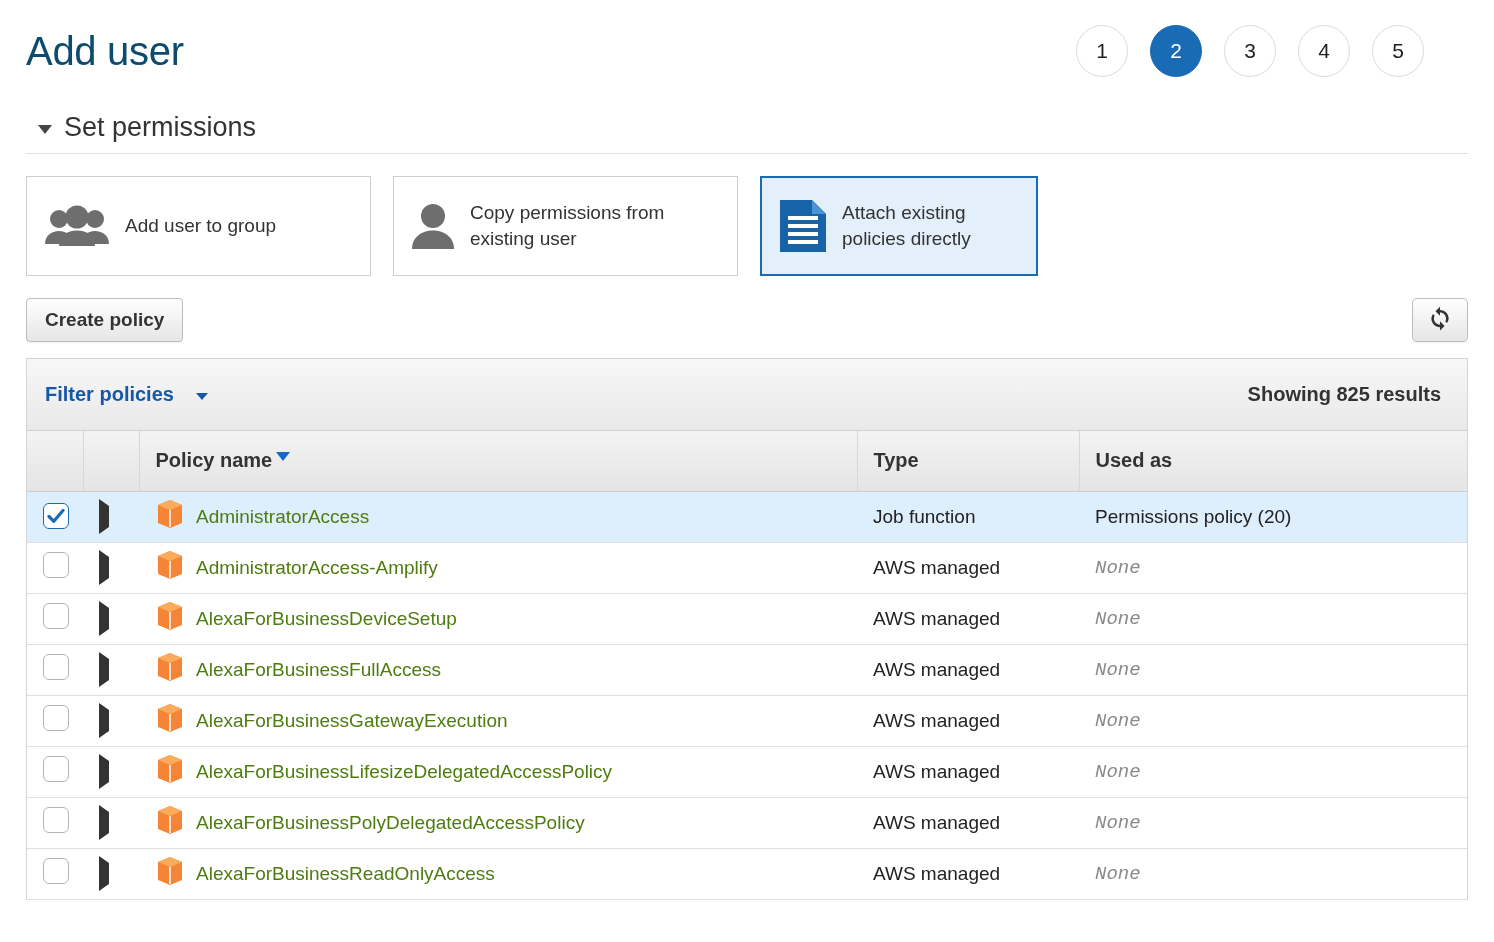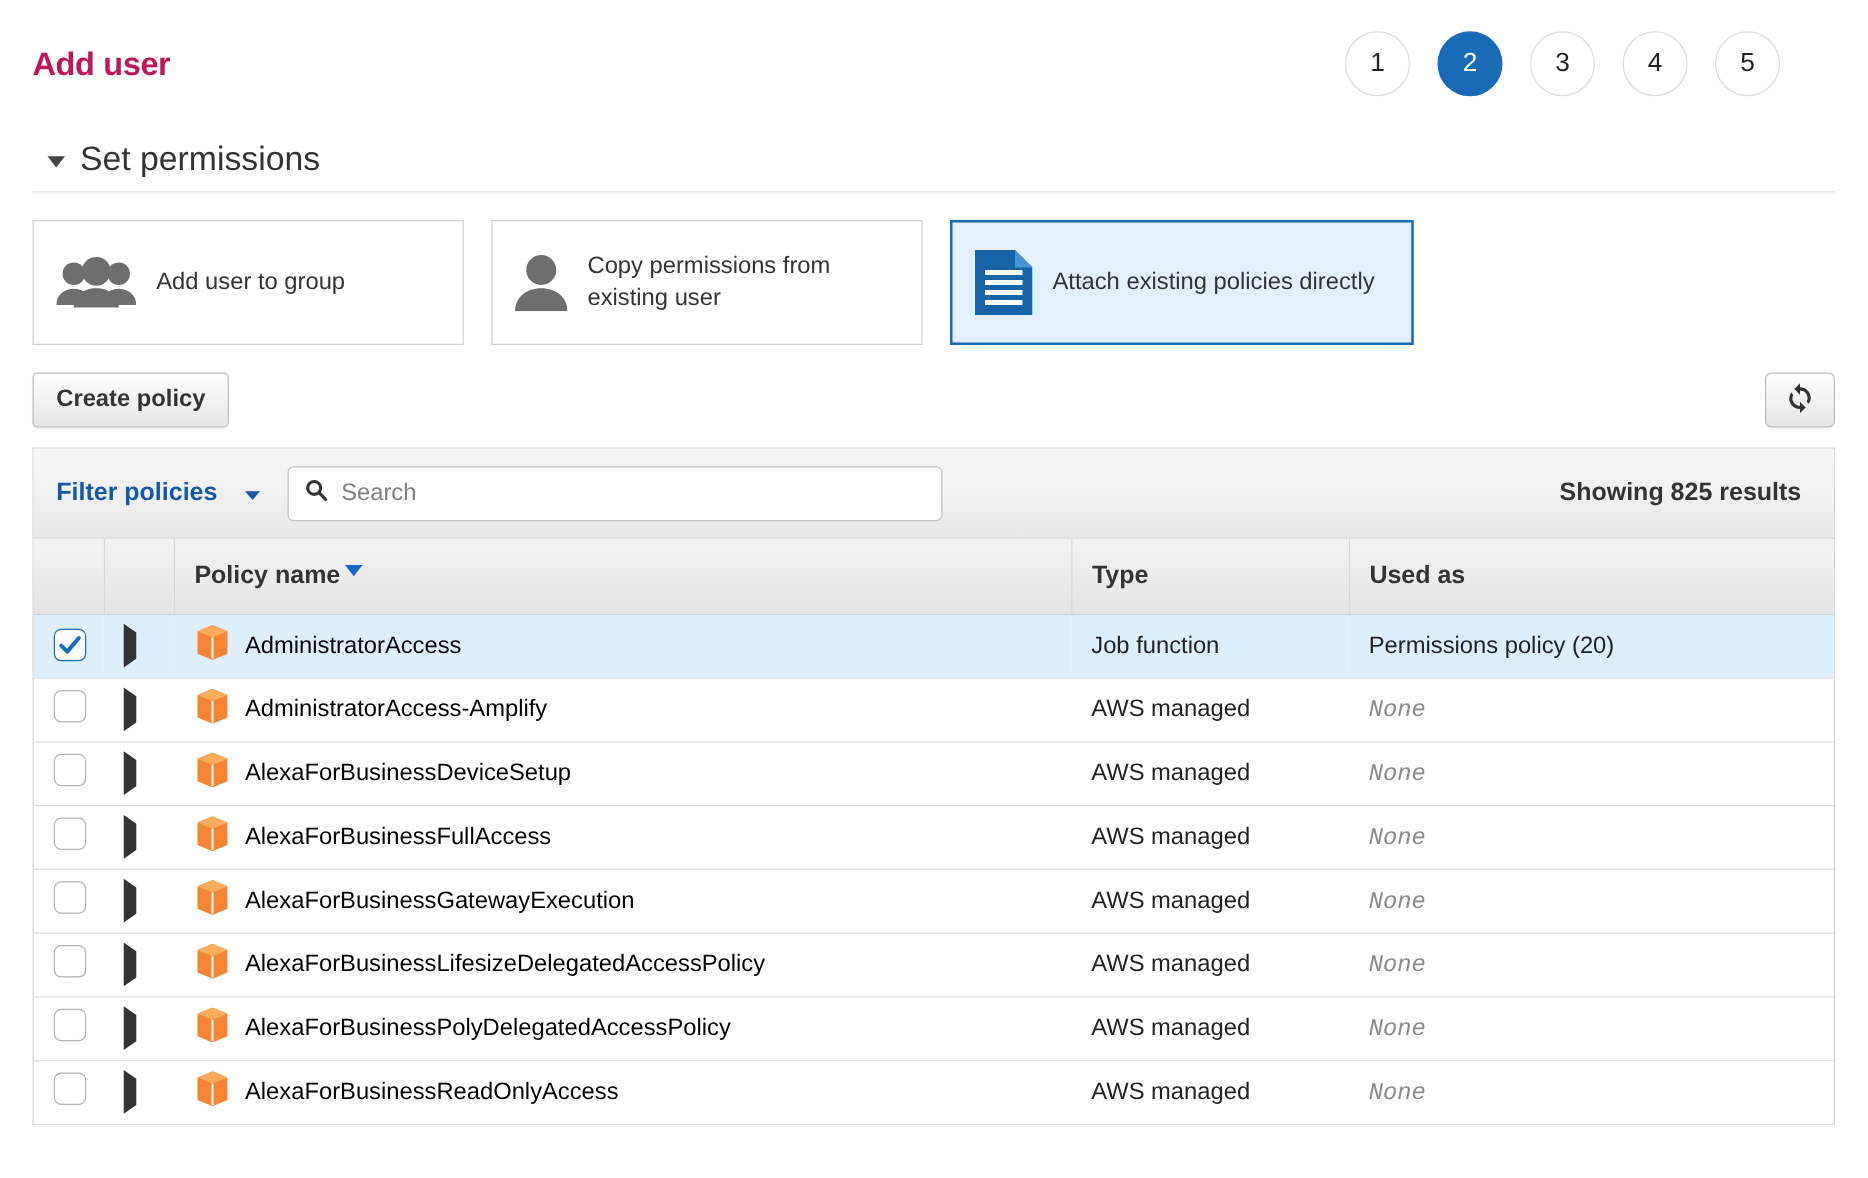--- a/index.html
+++ b/index.html
@@ -14,23 +14,23 @@
 
   
   .page-header {
     display: flex;
     align-items: center;
     justify-content: space-between;
     padding: 14px 34px 0 26px;
     height: 88px;
   }
   .page-title {
-    font-size: 26px;
-    font-weight: 700;
-    color: #be185d;
+    font-size: 40px;
+    font-weight: 400;
+    color: #0c4a6e;
     letter-spacing: -0.3px;
     line-height: 1.1;
   }
   .steps {
     display: flex;
     align-items: center;
     gap: 22px;
     padding-right: 36px;
   }
   .step {
@@ -89,21 +89,21 @@
     background: #ffffff;
     display: flex;
     align-items: center;
     gap: 16px;
     padding: 0 18px;
     height: 100px;
     cursor: pointer;
   }
   .card.w1 { width: 345px; }
   .card.w2 { width: 345px; }
-  .card.w3 { width: 371px; }
+  .card.w3 { width: 278px; }
   .card.selected {
     background: #e3f0fb;
     border: 2px solid #1a6bb5;
   }
   .card-label {
     font-size: 19px;
     color: #333333;
     line-height: 1.35;
   }
   .card-icon { flex: 0 0 auto; display: flex; align-items: center; }
@@ -257,21 +257,21 @@
   }
   .expander {
     width: 0; height: 0;
     border-top: 7px solid transparent;
     border-bottom: 7px solid transparent;
     border-left: 10px solid #333333;
     cursor: pointer;
   }
   .name-cell { display: flex; align-items: center; gap: 13px; padding-left: 2px; }
   .policy-link {
-    color: #000000;
+    color: #4d7c0f;
     font-size: 19px;
     text-decoration: none;
     cursor: pointer;
   }
   .none-text { color: #8a8a8a; font-style: italic; font-family: Liberation Mono, monospace; }
   td.check-td { padding-left: 18px; padding-right: 0; }
   td.exp-td { padding-left: 14px; padding-right: 0; }
 </style>
 </head>
 <body>
@@ -347,29 +347,20 @@
   </div>
 
   <div class="panel">
 
     <div class="filter-bar">
       <div class="filter-left">
         <div class="filter-link">
           <span>Filter policies</span>
           <span class="chev"></span>
         </div>
-        <div class="search-box">
-          <span>
-            <svg width="20" height="20" viewBox="0 0 24 24" fill="none" stroke="#333" stroke-width="3">
-              <circle cx="10" cy="10" r="6.2"></circle>
-              <line x1="14.6" y1="14.6" x2="21" y2="21" stroke-linecap="round"></line>
-            </svg>
-          </span>
-          <input type="text" placeholder="Search" style="">
-        </div>
       </div>
       <div class="results-count">Showing 825 results</div>
     </div>
 
     <table class="policies">
       <thead>
         <tr>
           <th class="col-check"></th>
           <th class="col-exp"></th>
           <th class="col-name">

